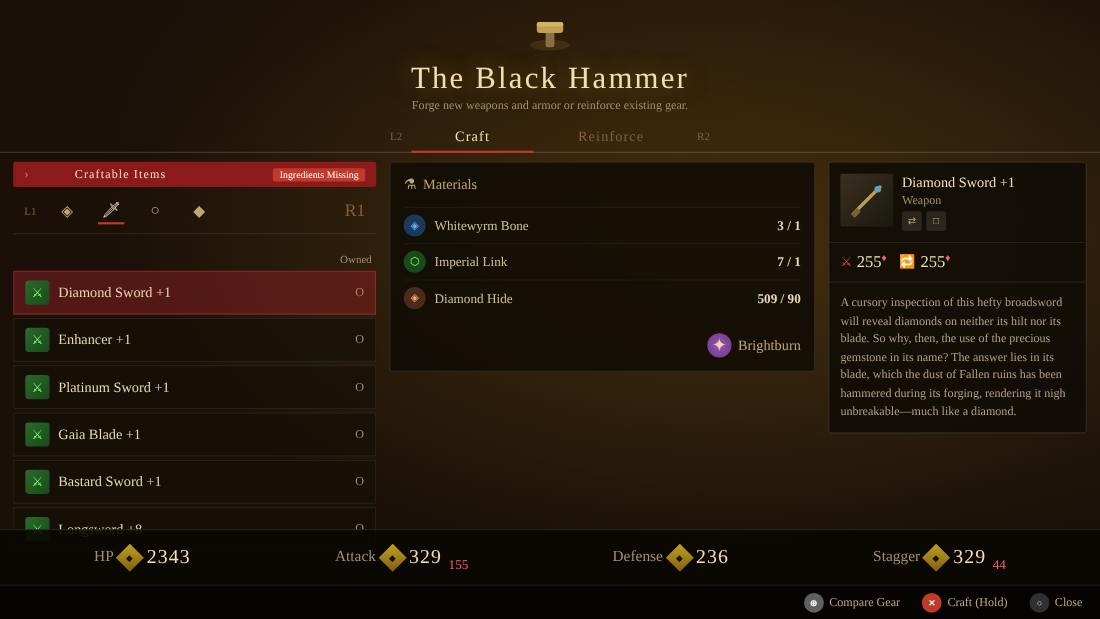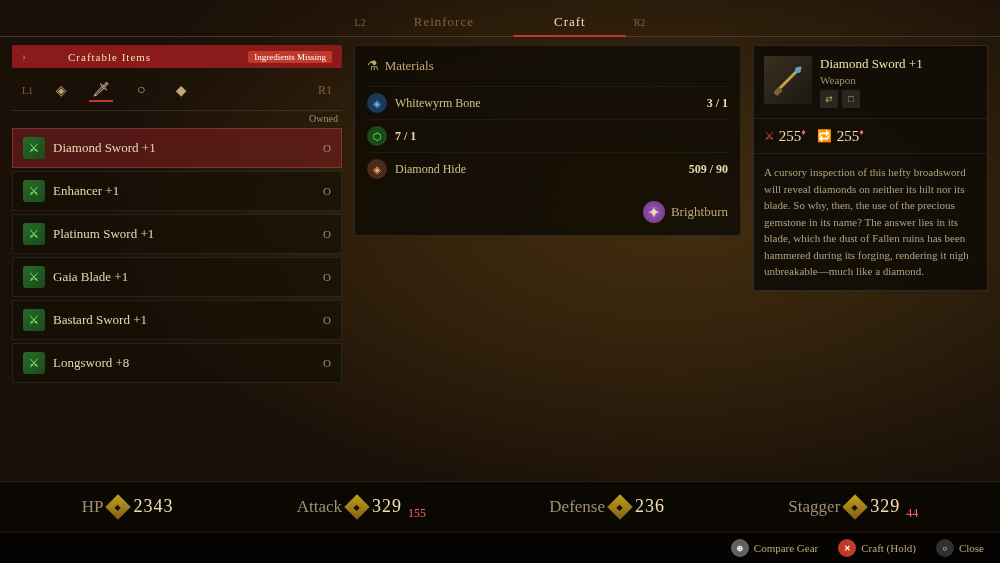--- a/index.html
+++ b/index.html
@@ -140,38 +140,38 @@
       border-radius: 2px;
     }
 
     
     .category-row {
       display: flex;
       align-items: center;
       gap: 16px;
       padding: 4px 10px 8px;
       border-bottom: 1px solid rgba(255,255,255,0.1);
-      margin-bottom: 2px;
+      margin-bottom: 18px;
     }
     .cat-trigger { font-size: 10px; color: #806040; }
     .cat-icon {
       width: 24px;
       height: 24px;
       display: flex;
       align-items: center;
       justify-content: center;
       color: #c0a870;
       font-size: 14px;
       cursor: pointer;
     }
     .cat-icon.active {
       color: #f0e0b0;
       border-bottom: 2px solid #c0392b;
     }
-    .cat-trigger-right { font-size: 12px; color: #806040; margin-left: auto; }
+    .cat-trigger-right { font-size: 16px; color: #806040; margin-left: auto; }
 
     .owned-label {
       text-align: right;
       font-size: 10px;
       color: #a09070;
       padding-right: 4px;
       margin-bottom: 4px;
     }
 
     
@@ -305,21 +305,21 @@
       padding: 6px 20px;
       background: rgba(10,8,3,0.9);
       border-top: 1px solid rgba(255,255,255,0.1);
     }
     .stat-item {
       display: flex;
       align-items: center;
       gap: 6px;
     }
     .stat-label {
-      font-size: 17px;
+      font-size: 14px;
       color: #a09070;
       font-family: Liberation Serif, serif;
     }
     .stat-diamond {
       width: 18px;
       height: 18px;
       background: linear-gradient(135deg, #c0a020, #806010);
       transform: rotate(45deg);
       display: flex;
       align-items: center;
@@ -475,25 +475,37 @@
     ::-webkit-scrollbar { width: 3px; }
     ::-webkit-scrollbar-track { background: rgba(0,0,0,0.3); }
     ::-webkit-scrollbar-thumb { background: rgba(200,160,60,0.4); }
   </style>
 </head>
 <body>
 
 <div class="bg"></div>
 <div class="ui-root">
 
+  <div class="header">
+    <div class="hammer-icon">
+      <svg class="hammer-svg" viewBox="0 0 44 34" fill="none">
+        <ellipse cx="22" cy="26" rx="18" ry="5" fill="rgba(150,120,50,0.2)"></ellipse>
+        <rect x="18" y="10" width="8" height="18" rx="2" fill="#8a7040"></rect>
+        <rect x="10" y="5" width="24" height="10" rx="3" fill="#c0a050"></rect>
+        <rect x="10" y="5" width="24" height="4" rx="2" fill="#d4b460"></rect>
+      </svg>
+    </div>
+    <h1 class="header-title">The Black Hammer</h1>
+    <p class="header-subtitle">Forge new weapons and armor or reinforce existing gear.</p>
+  </div>
 
   <div class="tabs">
     <span class="tab-trigger">L2</span>
+    <div class="tab-btn active">Craft</div>
     <div class="tab-btn inactive">Reinforce</div>
-    <div class="tab-btn active">Craft</div>
     <span class="tab-trigger">R2</span>
   </div>
 
   <div class="main-layout">
 
     <div class="left-panel">
       <div class="craftable-header">
         <span style="color:#ff6060;font-size:12px">›</span>
         <span class="craftable-header-text">Craftable Items</span>
         <span class="craftable-badge">Ingredients Missing</span>
@@ -552,20 +564,21 @@
           <span>⚗</span>
           <span>Materials</span>
         </div>
         <div class="material-row">
           <div class="material-icon mat-blue">◈</div>
           <span class="material-name">Whitewyrm Bone</span>
           <span class="material-count">3 / 1</span>
         </div>
         <div class="material-row">
           <div class="material-icon mat-green">⬡</div>
+          <span class="material-name">Imperial Link</span>
           <span class="material-count">7 / 1</span>
         </div>
         <div class="material-row">
           <div class="material-icon mat-brown">◈</div>
           <span class="material-name">Diamond Hide</span>
           <span class="material-count">509 / 90</span>
         </div>
         <div class="brightburn-badge">
           <div class="brightburn-gem">✦</div>
           <span class="brightburn-text">Brightburn</span>

